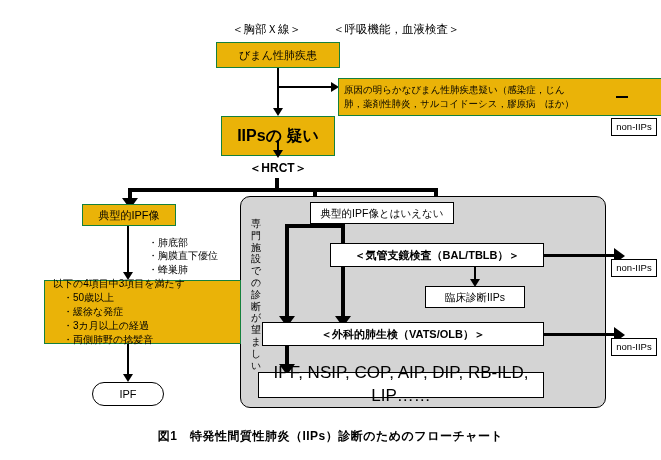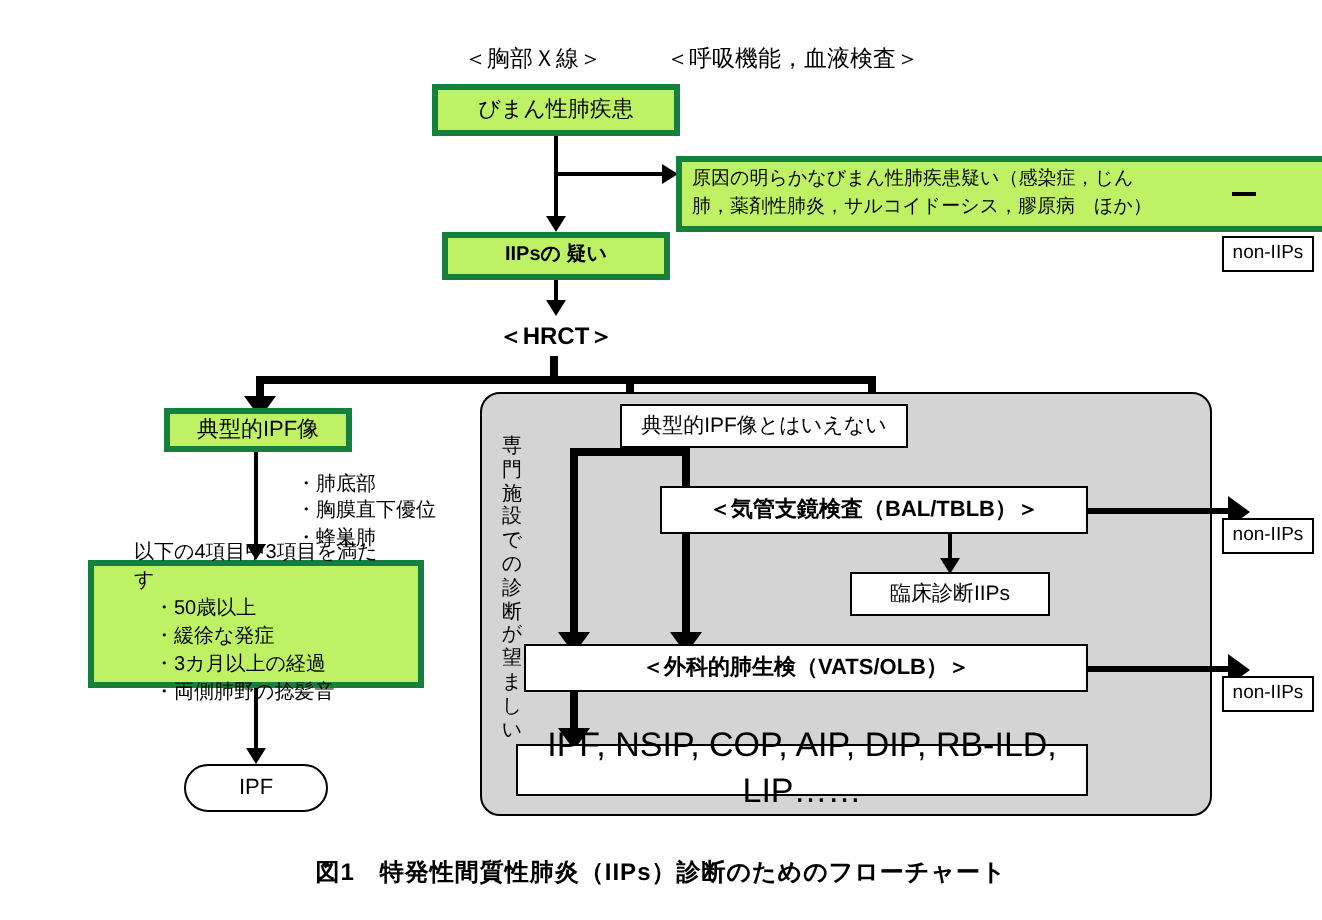--- a/index.html
+++ b/index.html
@@ -23,22 +23,22 @@
     box-sizing: border-box;
     display: flex;
     align-items: center;
     justify-content: center;
     text-align: center;
     font-size: 11px;
     line-height: 1.35;
     white-space: pre-line;
   }
   .boxed {
-    border: 3px solid #15803d;
-    background: #bef264;
+    border: 1px solid #15803d;
+    background: #eab308;
   }
   .boxed-white {
     border: 1px solid #000;
     background: #ffffff;
   }
   .plain {
     background: transparent;
   }
   .left {
     justify-content: flex-start;
@@ -124,21 +124,21 @@
   <div class="node boxed left" style="left:338px; top:78px; width:326px; height:38px; padding:14px 5px; font-size:9.5px; line-height:1.45;">原因の明らかなびまん性肺疾患疑い（感染症，じん
 肺，薬剤性肺炎，サルコイドーシス，膠原病　ほか）</div>
 
   <div class="hline" style="left:616px; top:96px; width:12px; height:2px;"></div>
 
   <div class="node boxed-white" style="left:611px; top:118px; width:46px; height:18px; font-size:9.5px;">non-IIPs</div>
 
   <div class="vline" style="left:277px; top:88px; width:2px; height:22px;"></div>
   <div class="arrowhead ar-down" style="left:273px; top:108px;"></div>
 
-  <div class="node boxed bold" style="left:221px; top:116px; width:114px; height:24px; font-size:10px;">IIPsの 疑い</div>
+  <div class="node boxed bold" style="left:221px; top:116px; width:114px; height:40px; font-size:16px;">IIPsの 疑い</div>
 
   <div class="vline" style="left:277px; top:140px; width:2px; height:12px;"></div>
   <div class="arrowhead ar-down" style="left:273px; top:150px;"></div>
 
   <div class="node plain bold" style="left:228px; top:158px; width:100px; height:20px; font-size:12px;">＜HRCT＞</div>
 
   <div class="vline" style="left:275px; top:178px; width:4px; height:12px;"></div>
   <div class="hline" style="left:128px; top:188px; width:310px; height:4px;"></div>
 
   <div class="vline" style="left:128px; top:188px; width:4px; height:12px;"></div>
@@ -168,21 +168,21 @@
 
   <div class="node boxed" style="left:82px; top:204px; width:94px; height:22px;">典型的IPF像</div>
 
   <div class="node plain left" style="left:148px; top:233px; width:90px; height:46px; font-size:10px; line-height:1.35;">・肺底部
 ・胸膜直下優位
 ・蜂巣肺</div>
 
   <div class="vline" style="left:127px; top:226px; width:2px; height:48px;"></div>
   <div class="arrowhead ar-down" style="left:123px; top:272px;"></div>
 
-  <div class="node boxed left" style="left:44px; top:280px; width:168px; height:64px; padding:4px 20px; font-size:10px; line-height:1.4;">以下の4項目中3項目を満たす
+  <div class="node boxed left" style="left:44px; top:280px; width:197px; height:64px; padding:4px 8px; font-size:10px; line-height:1.4;">以下の4項目中3項目を満たす
 　・50歳以上
 　・緩徐な発症
 　・3カ月以上の経過
 　・両側肺野の捻髪音</div>
 
   <div class="vline" style="left:127px; top:344px; width:2px; height:32px;"></div>
   <div class="arrowhead ar-down" style="left:123px; top:374px;"></div>
 
   <div class="ipf-pill" style="left:92px; top:382px; width:72px; height:24px;">IPF</div>
 

